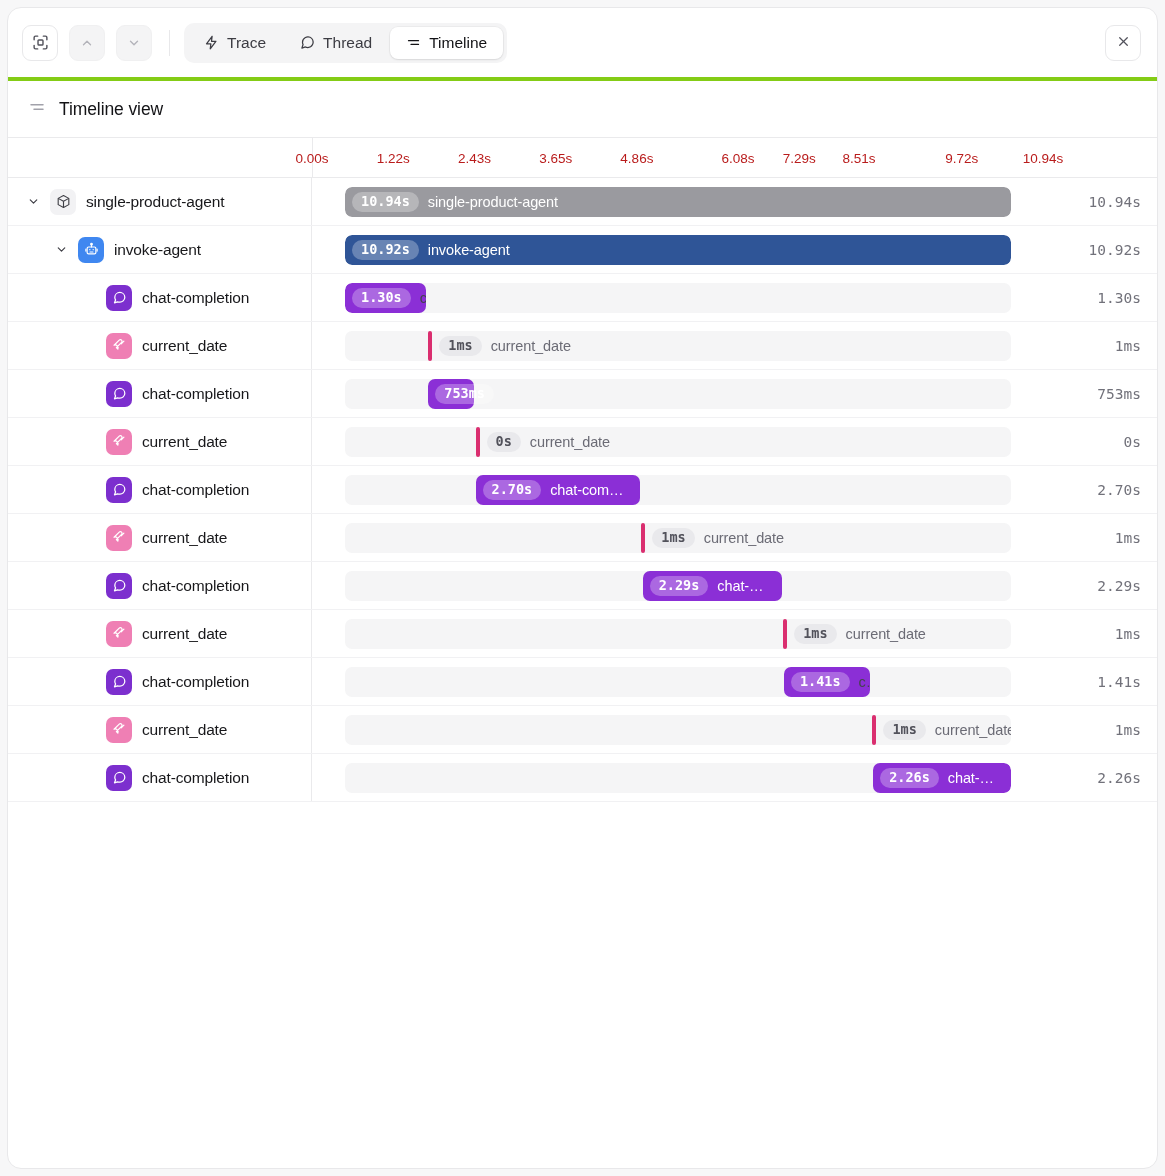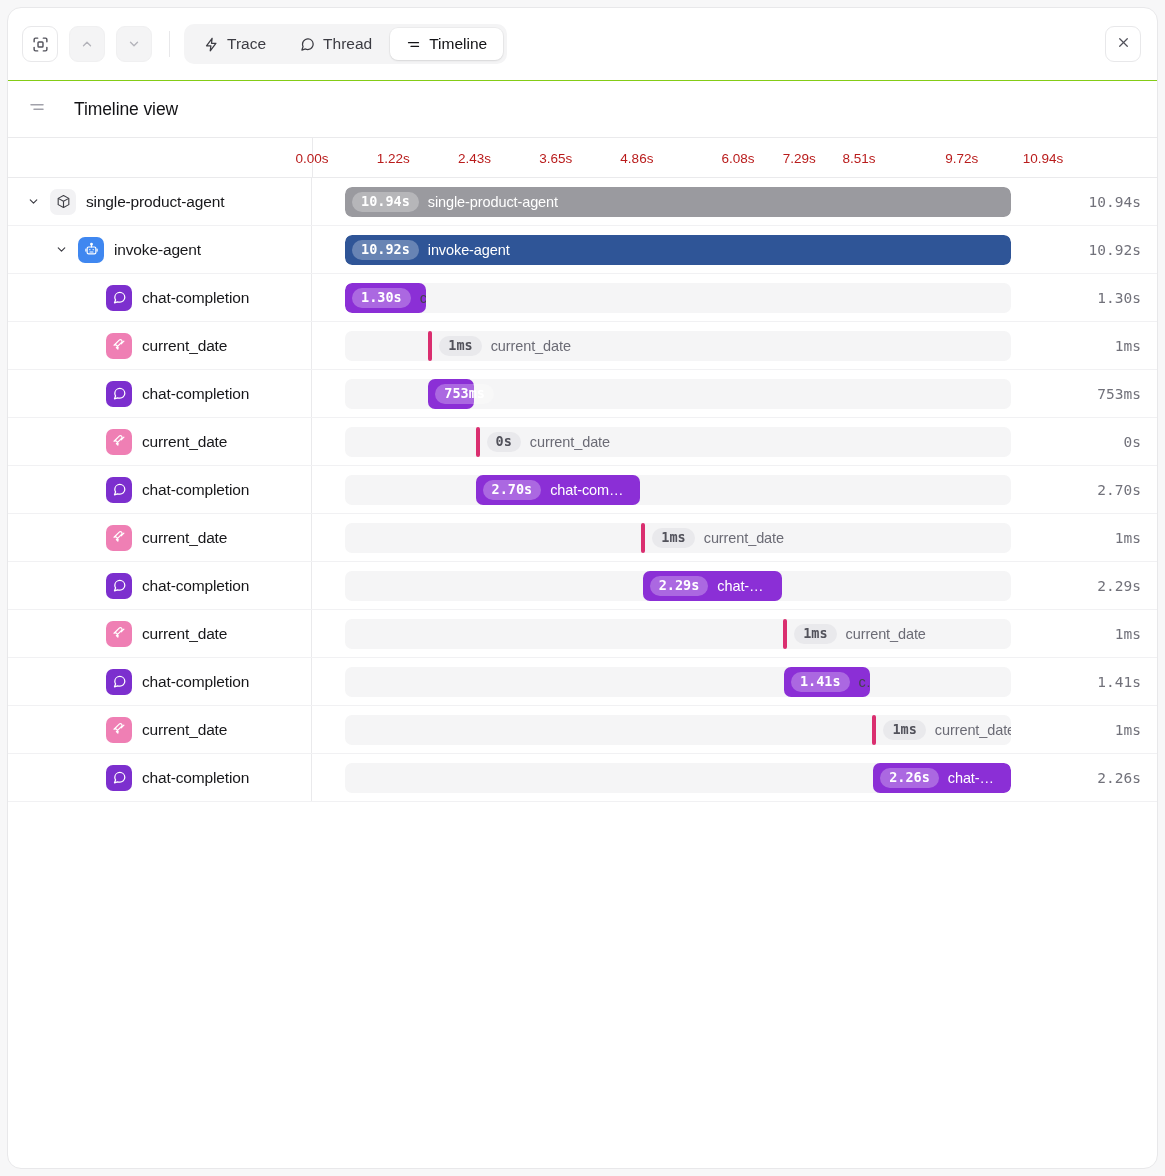--- a/index.html
+++ b/index.html
@@ -15,21 +15,21 @@
     background: #ffffff;
     border: 1px solid #e8e8ea;
     border-radius: 14px;
     overflow: hidden;
     display: flex; flex-direction: column;
   }
 
   
   .toolbar {
     height: 73px; flex: 0 0 73px;
-    border-bottom: 1px solid #84cc16;
+    border-bottom: 4px solid #84cc16;
     display: flex; align-items: center;
     padding: 0 16px 0 14px;
     position: relative;
   }
   .tb-left { display: flex; align-items: center; gap: 11px; }
   .sq-btn {
     width: 36px; height: 36px; border-radius: 9px;
     display: flex; align-items: center; justify-content: center;
     background: #ffffff; border: 1px solid #e8e8ea;
     cursor: pointer;
@@ -64,21 +64,21 @@
     cursor: pointer;
   }
 
   
   .subheader {
     height: 57px; flex: 0 0 57px;
     border-bottom: 1px solid #eaeaec;
     display: flex; align-items: center;
     padding: 0 16px 0 20px;
   }
-  .sh-left { display: flex; align-items: center; gap: 28px; }
+  .sh-left { display: flex; align-items: center; gap: 13px; }
   .sh-title { font-size: 17.5px; color: #131316; letter-spacing: -.1px; }
   .sh-right {
     margin-left: auto; display: flex; align-items: center; gap: 26px;
     font-size: 15px;
   }
   .meta { display: flex; align-items: center; gap: 9px; }
   .meta .val { color: #35353b; font-family: "DejaVu Sans Mono", monospace; font-size: 14px; }
   .meta .model { color: #a1a1aa; font-size: 15.5px; }
   .meta .sym { color: #52525b; font-family: "DejaVu Sans Mono", monospace; font-size: 15px; }
 

